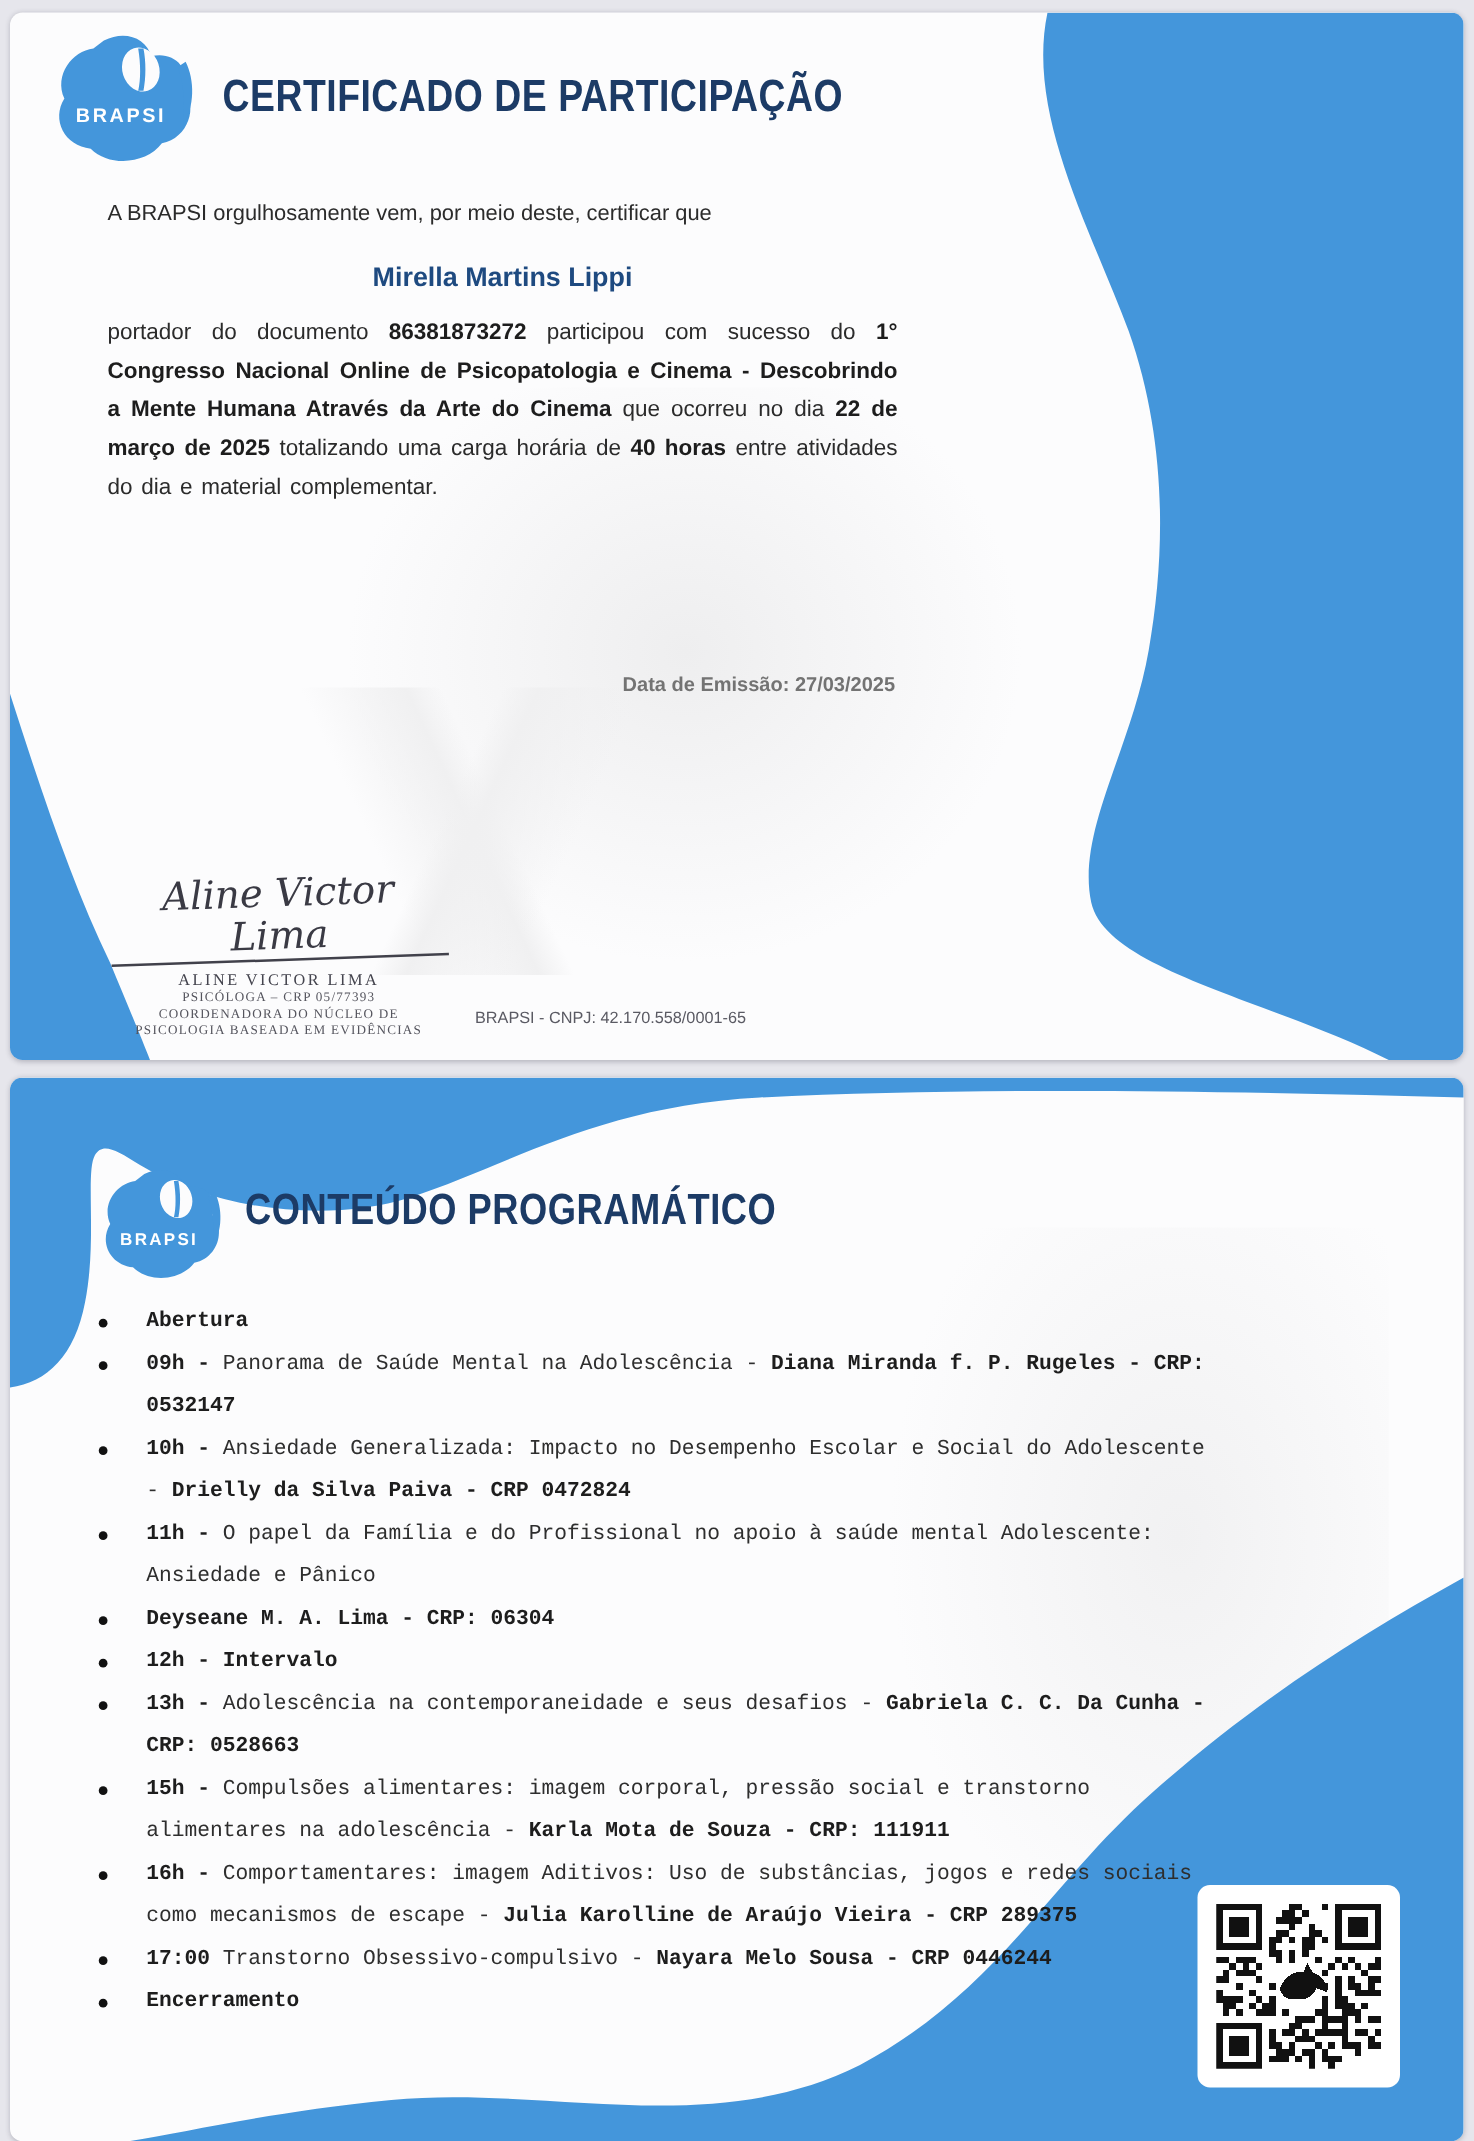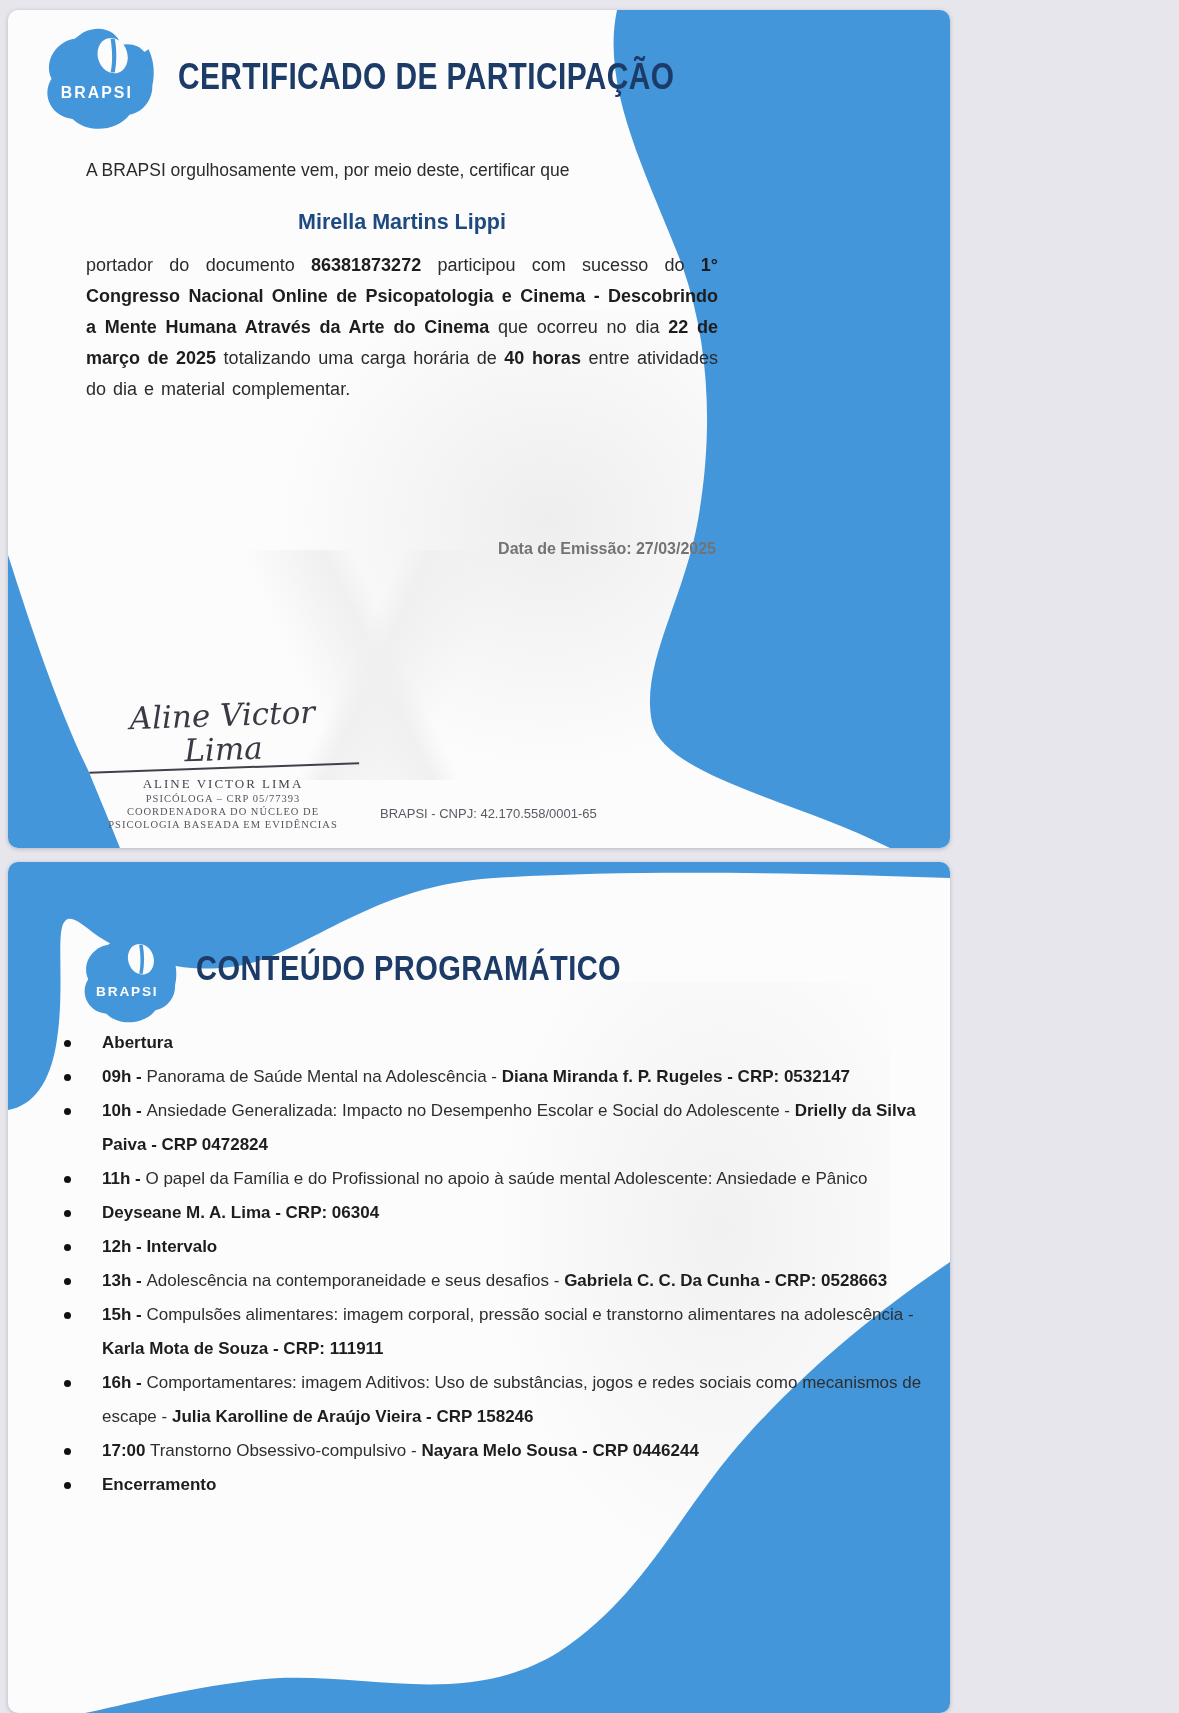--- a/index.html
+++ b/index.html
@@ -4,21 +4,21 @@
 <style>
   html,body{margin:0;padding:0;}
   body{
     width:1179px;height:1713px;
     background:#e6e6ec;
     font-family:"Liberation Sans",sans-serif;
     overflow:hidden;position:relative;
   }
   .canvas{position:absolute;inset:0;}
   .card{
-    position:absolute;left:8px;width:942px;
+    position:absolute;left:8px;width:1163px;
     background:#fcfcfd;border-radius:10px;
     box-shadow:0 1px 4px rgba(40,40,60,.25);
     overflow:hidden;
   }
   .card1{top:10px;height:838px;}
   .card2{top:862px;height:851px;}
 
   
   .wm{position:absolute;pointer-events:none;}
   .wm1{left:260px;top:300px;width:560px;height:470px;
@@ -71,21 +71,21 @@
     font-size:31px;color:#3a3a44;transform:rotate(-2deg);
     border-bottom:2px solid #41414b;padding:0 6px 1px 6px;line-height:1.1;
   }
   .sig-name{margin-top:7px;font-family:"Liberation Serif",serif;
             font-size:13px;letter-spacing:2px;color:#44444e;}
   .sig-role{font-family:"Liberation Serif",serif;font-size:10.5px;line-height:13px;
             letter-spacing:1px;color:#55555e;}
   .cnpj{position:absolute;left:372px;top:796px;margin:0;font-size:13px;color:#5a5a63;}
 
   
-  .program{position:absolute;left:40px;top:164px;width:908px;margin:0;padding:0;list-style:none;}
+  .program{position:absolute;left:40px;top:164px;width:908px;margin:15px;padding:0;list-style:none;font-family:Liberation Mono, monospace;}
   .program li{position:relative;padding-left:54px;font-size:17px;line-height:34px;color:#2e2e2e;}
   .program .dot{position:absolute;left:16px;top:14px;width:7px;height:7px;border-radius:50%;background:#111;}
 
   
   .qr-box{position:absolute;left:950px;top:646px;width:162px;height:162px;
           background:#fff;border-radius:10px;display:flex;align-items:center;justify-content:center;}
   .qr-box svg{width:132px;height:132px;}
 </style>
 </head>
 <body>
@@ -182,21 +182,21 @@
         <li style="">
         <span class="dot"></span>
         <span class="seg"><span class="b">13h - </span><span>Adolescência na contemporaneidade e seus desafios - </span><span class="b">Gabriela C. C. Da Cunha - CRP: 0528663</span></span>
       </li>
         <li style="">
         <span class="dot"></span>
         <span class="seg"><span class="b">15h - </span><span> Compulsões alimentares: imagem corporal, pressão social e transtorno alimentares na adolescência - </span><span class="b">Karla Mota de Souza - CRP: 111911</span></span>
       </li>
         <li style="">
         <span class="dot"></span>
-        <span class="seg"><span class="b">16h - </span><span> Comportamentares: imagem Aditivos: Uso de substâncias, jogos e redes sociais como mecanismos de escape - </span><span class="b">Julia Karolline de Araújo Vieira - CRP 158246</span></span>
+        <span class="seg"><span class="b">16h - </span><span> Comportamentares: imagem Aditivos: Uso de substâncias, jogos e redes sociais como mecanismos de escape - </span><span class="b">Julia Karolline de Araújo Vieira - CRP 289375</span></span>
       </li>
         <li style="">
         <span class="dot"></span>
         <span class="seg"><span class="b">17:00</span><span> Transtorno Obsessivo-compulsivo  - </span><span class="b">Nayara Melo Sousa - CRP 0446244</span></span>
       </li>
         <li style="">
         <span class="dot"></span>
         <span class="seg"><span class="b">Encerramento</span></span>
       </li>
       </ul>

